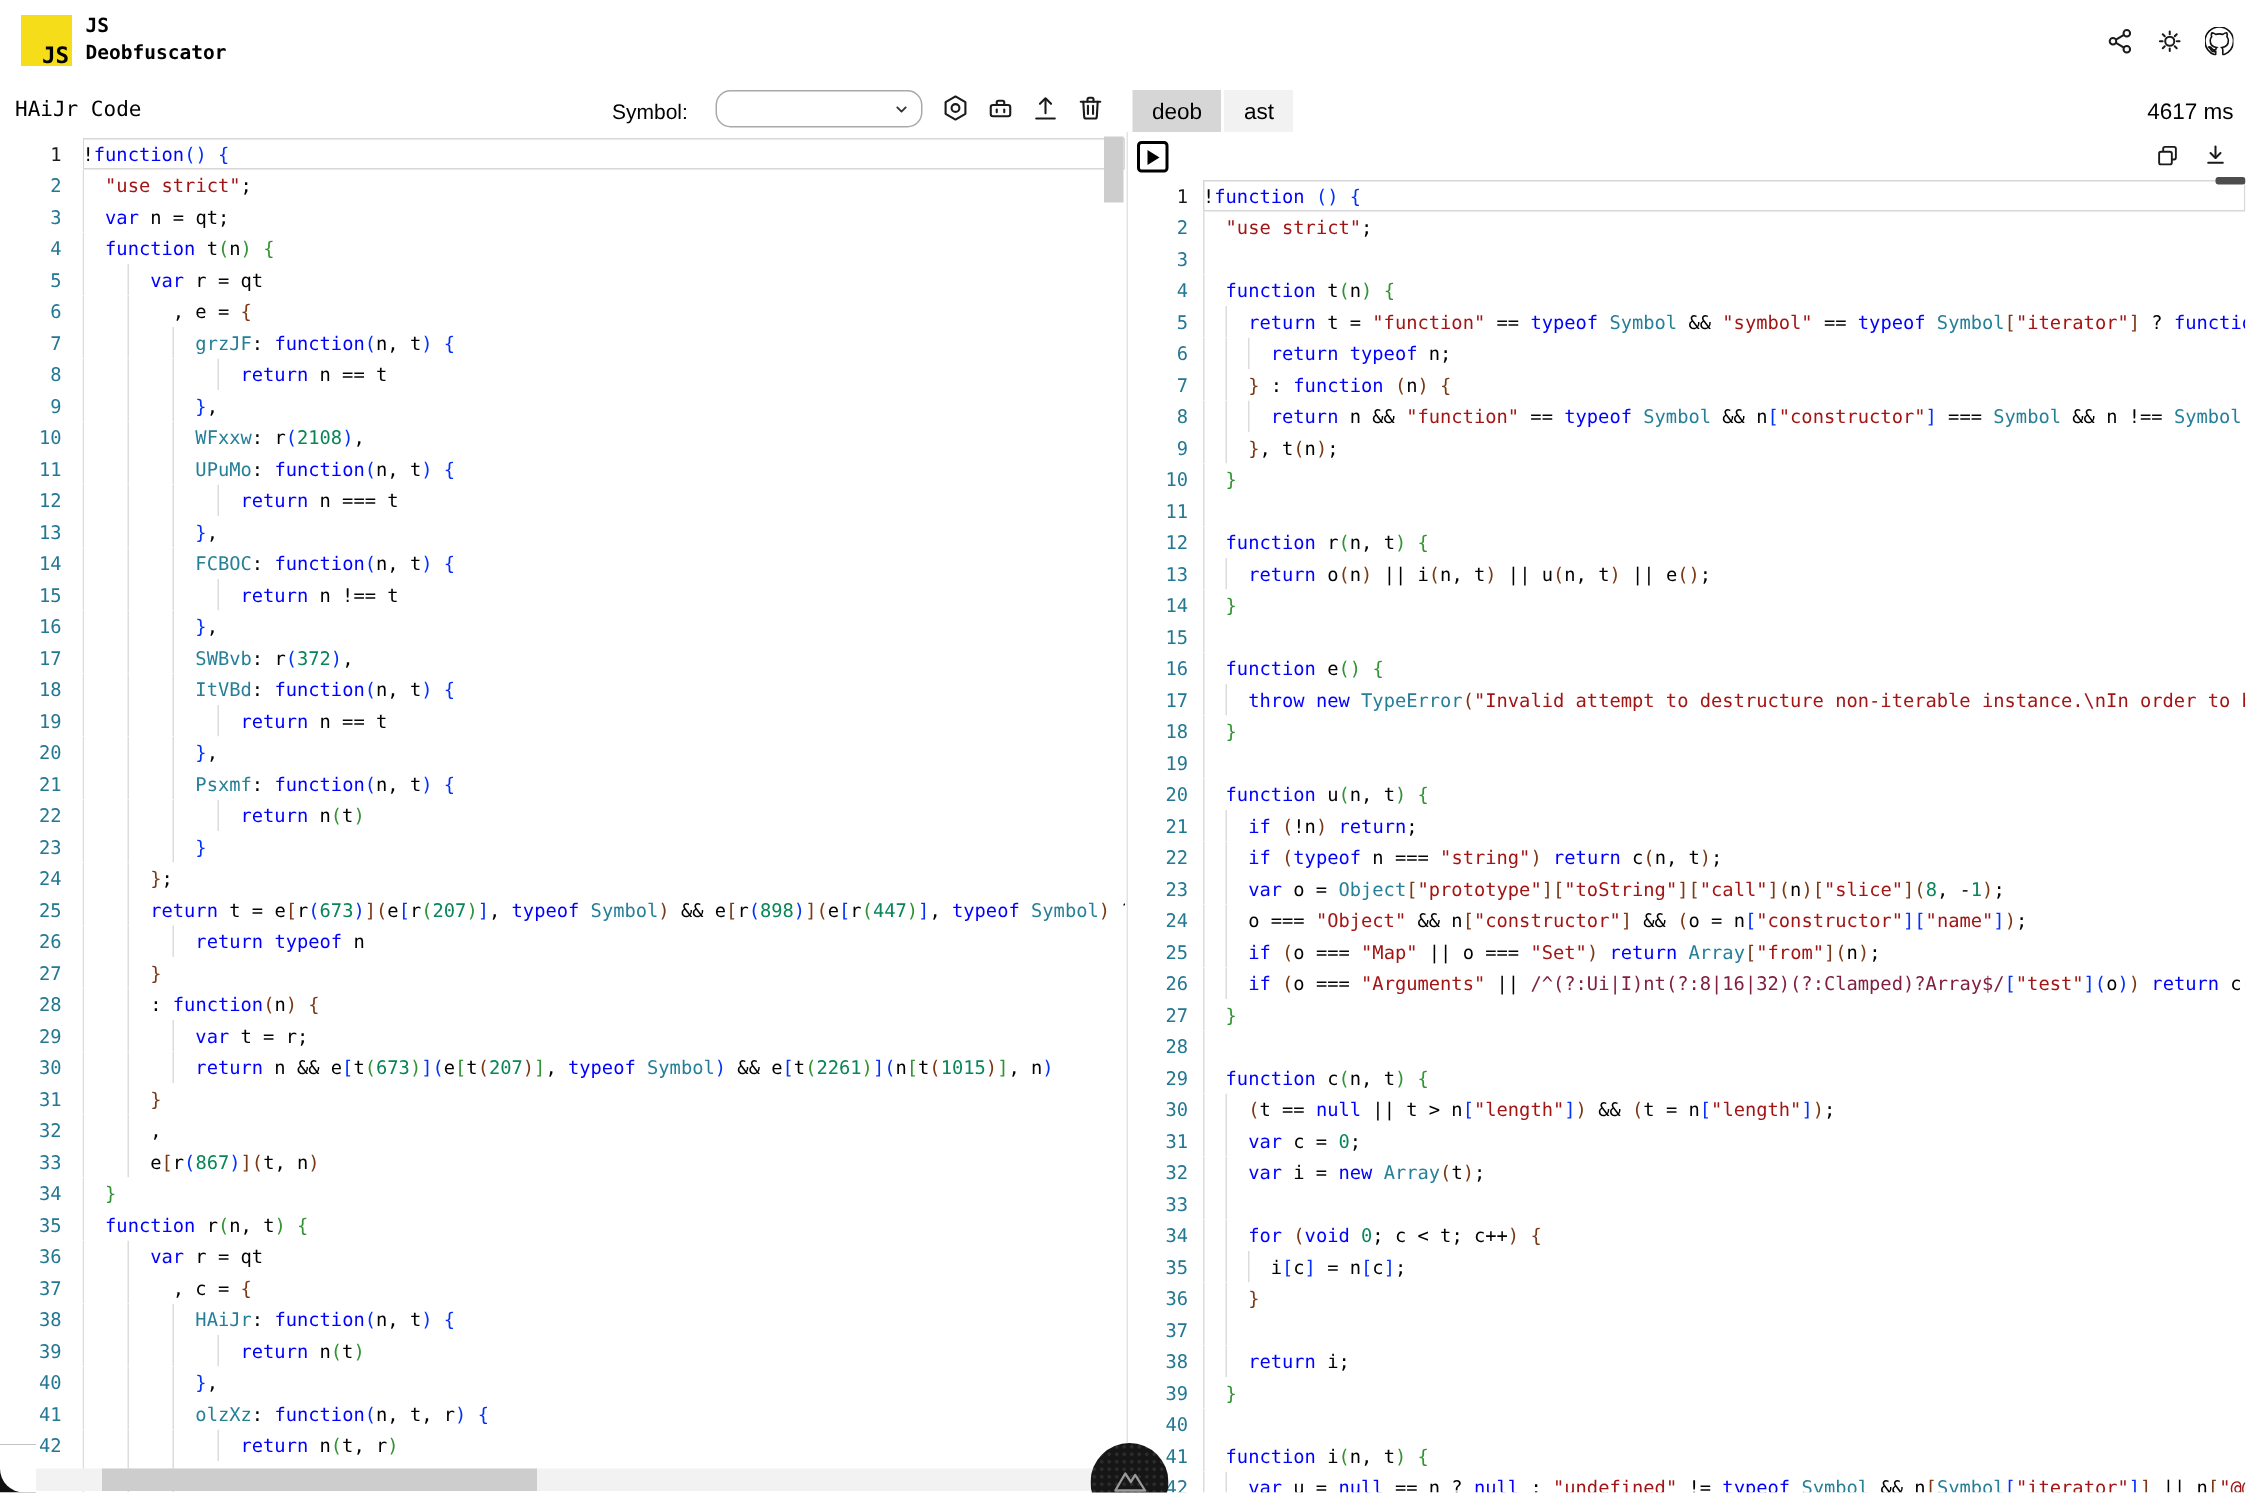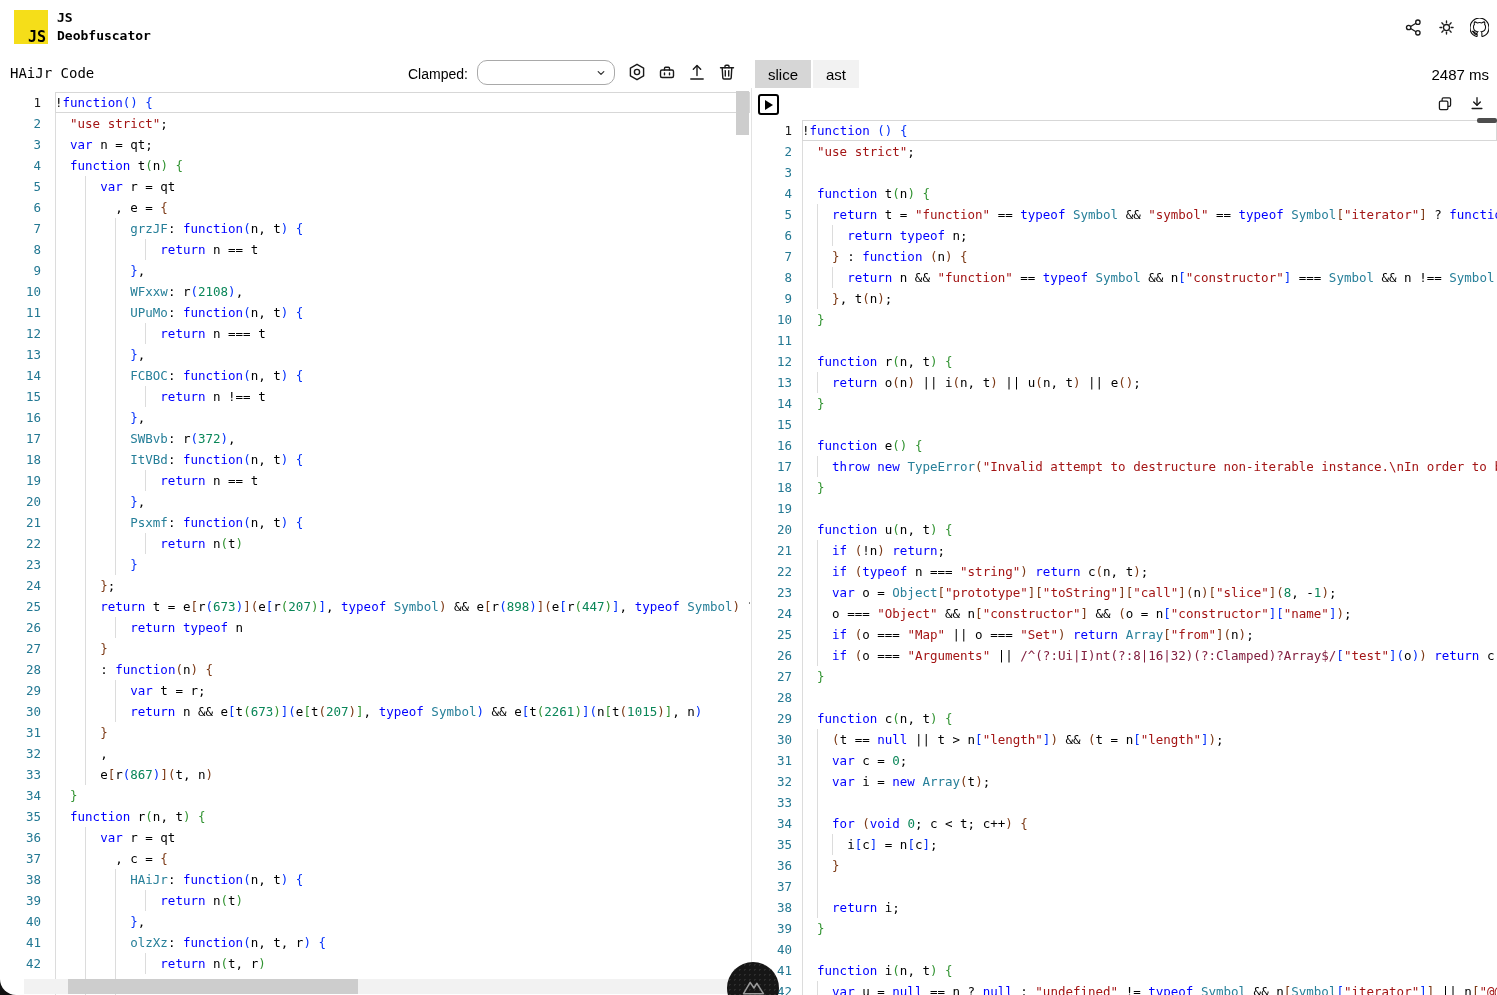--- a/index.html
+++ b/index.html
@@ -105,21 +105,21 @@
     </svg>
   </button>
   <button class="icon-btn">
     <svg viewBox="0 0 16 16" width="19" height="19" fill="none" stroke="#111" stroke-width="0.9">
       <path d="M8 0C3.58 0 0 3.58 0 8c0 3.54 2.29 6.53 5.47 7.59.4.07.55-.17.55-.38 0-.19-.01-.82-.01-1.49-2.01.37-2.53-.49-2.69-.94-.09-.23-.48-.94-.82-1.13-.28-.15-.68-.52-.01-.53.63-.01 1.08.58 1.23.82.72 1.21 1.87.87 2.33.66.07-.52.28-.87.51-1.07-1.78-.2-3.64-.89-3.64-3.95 0-.87.31-1.59.82-2.15-.08-.2-.36-1.02.08-2.12 0 0 .67-.21 2.2.82.64-.18 1.32-.27 2-.27s1.36.09 2 .27c1.53-1.04 2.2-.82 2.2-.82.44 1.1.16 1.92.08 2.12.51.56.82 1.27.82 2.15 0 3.07-1.87 3.75-3.65 3.95.29.25.54.73.54 1.48 0 1.07-.01 1.93-.01 2.2 0 .21.15.46.55.38A8.01 8.01 0 0 0 16 8c0-4.42-3.58-8-8-8z"></path>
     </svg>
   </button>
 </div>
 
 <div class="src-label">HAiJr Code</div>
-<div class="example-label">Clamped:</div>
+<div class="example-label">Symbol:</div>
 <div class="example-select">
   <span></span>
   <svg viewBox="0 0 20 20" width="14" height="14" fill="none" stroke="#333" stroke-width="1.8" stroke-linecap="round" stroke-linejoin="round">
       <polyline points="6,8 10,12 14,8"></polyline>
     </svg>
 </div>
 
 <div class="tool-icons">
   <button class="icon-btn">
     <svg viewBox="0 0 20 20" width="20" height="20" fill="none" stroke="#1a1a1a" stroke-width="1.4" stroke-linejoin="round">
@@ -147,24 +147,24 @@
       <line x1="3.5" y1="5.8" x2="16.5" y2="5.8"></line>
       <path d="M8 5.8 V4.2 a1 1 0 0 1 1 -1 h2 a1 1 0 0 1 1 1 V5.8"></path>
       <path d="M5.2 5.8 l.6 10.1 a1.2 1.2 0 0 0 1.2 1.1 h6 a1.2 1.2 0 0 0 1.2 -1.1 l.6 -10.1"></path>
       <line x1="8.3" y1="8.6" x2="8.3" y2="14"></line>
         <line x1="11.7" y1="8.6" x2="11.7" y2="14"></line>
     </svg>
   </button>
 </div>
 
 <div class="tabs">
-  <div class="tab active">slice</div>
+  <div class="tab active">deob</div>
   <div class="tab">ast</div>
 </div>
-<div class="timing">2487 ms</div>
+<div class="timing">4617 ms</div>
 
 <div class="divider"></div>
 
 <button class="run-btn">
   <span class="run-tri"></span>
 </button>
 
 <div class="out-icons">
   <button class="icon-btn">
     <svg viewBox="0 0 20 20" width="18" height="18" fill="none" stroke="#1a1a1a" stroke-width="1.4" stroke-linejoin="round">

